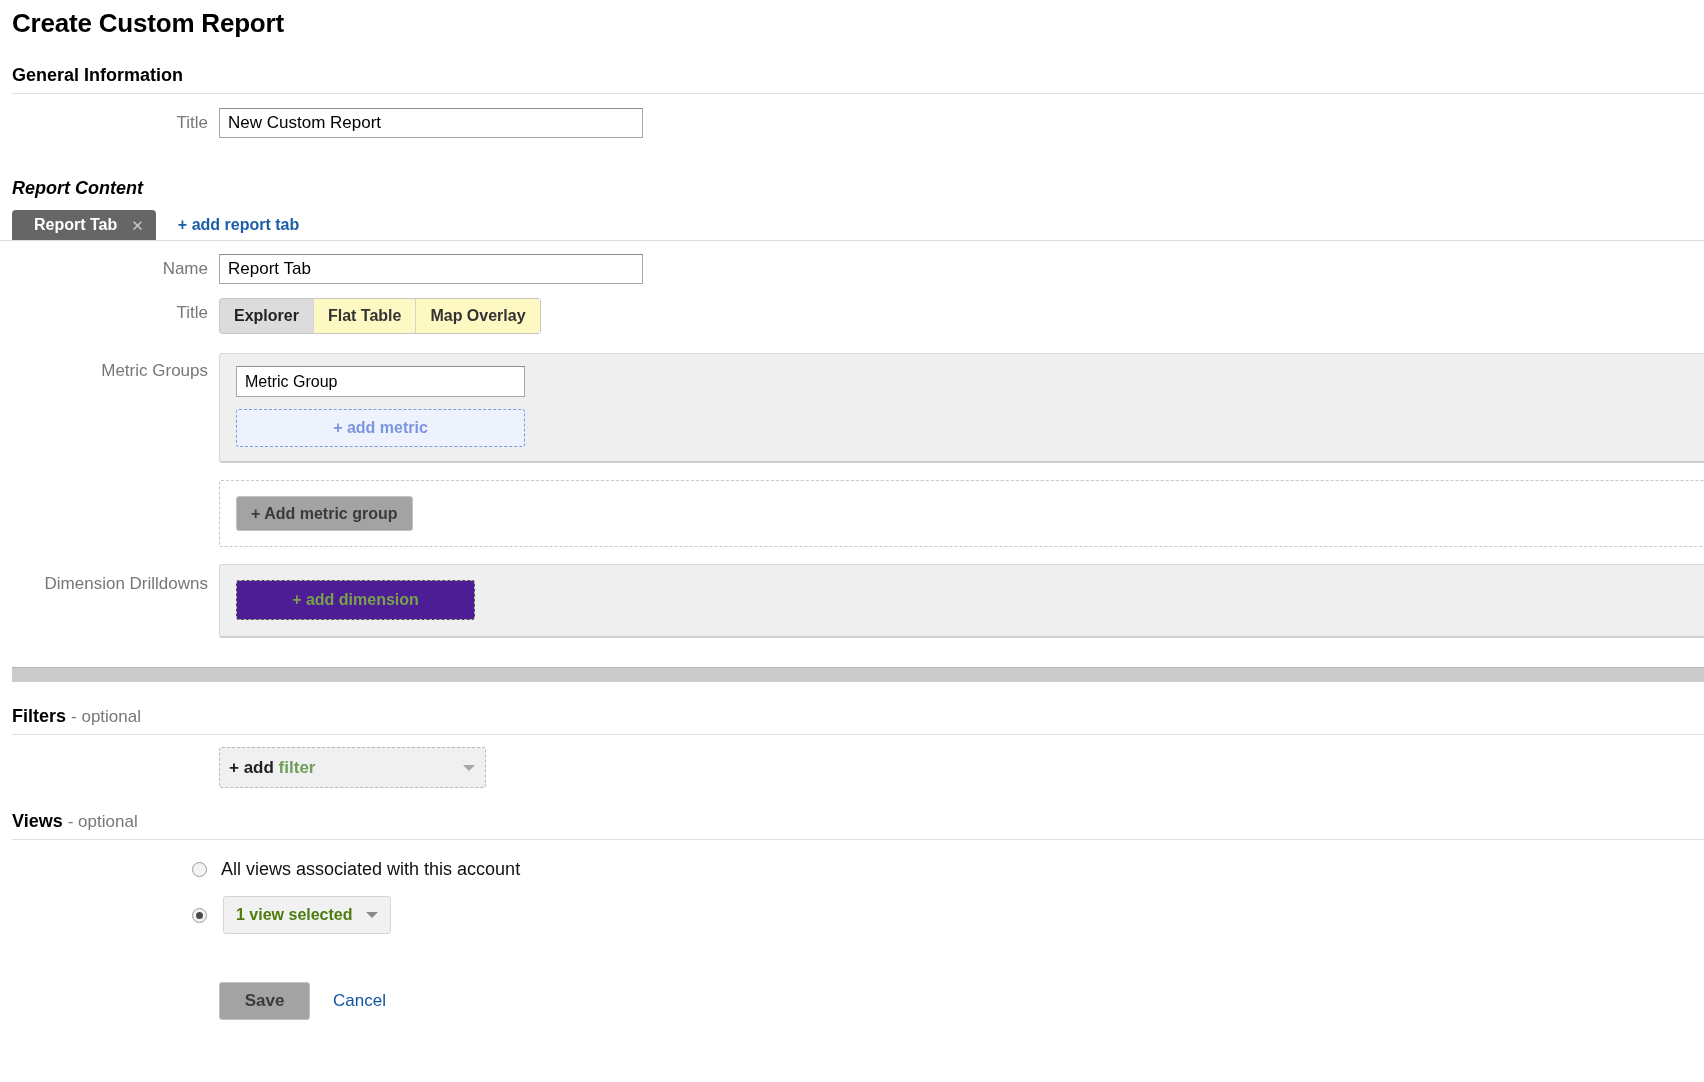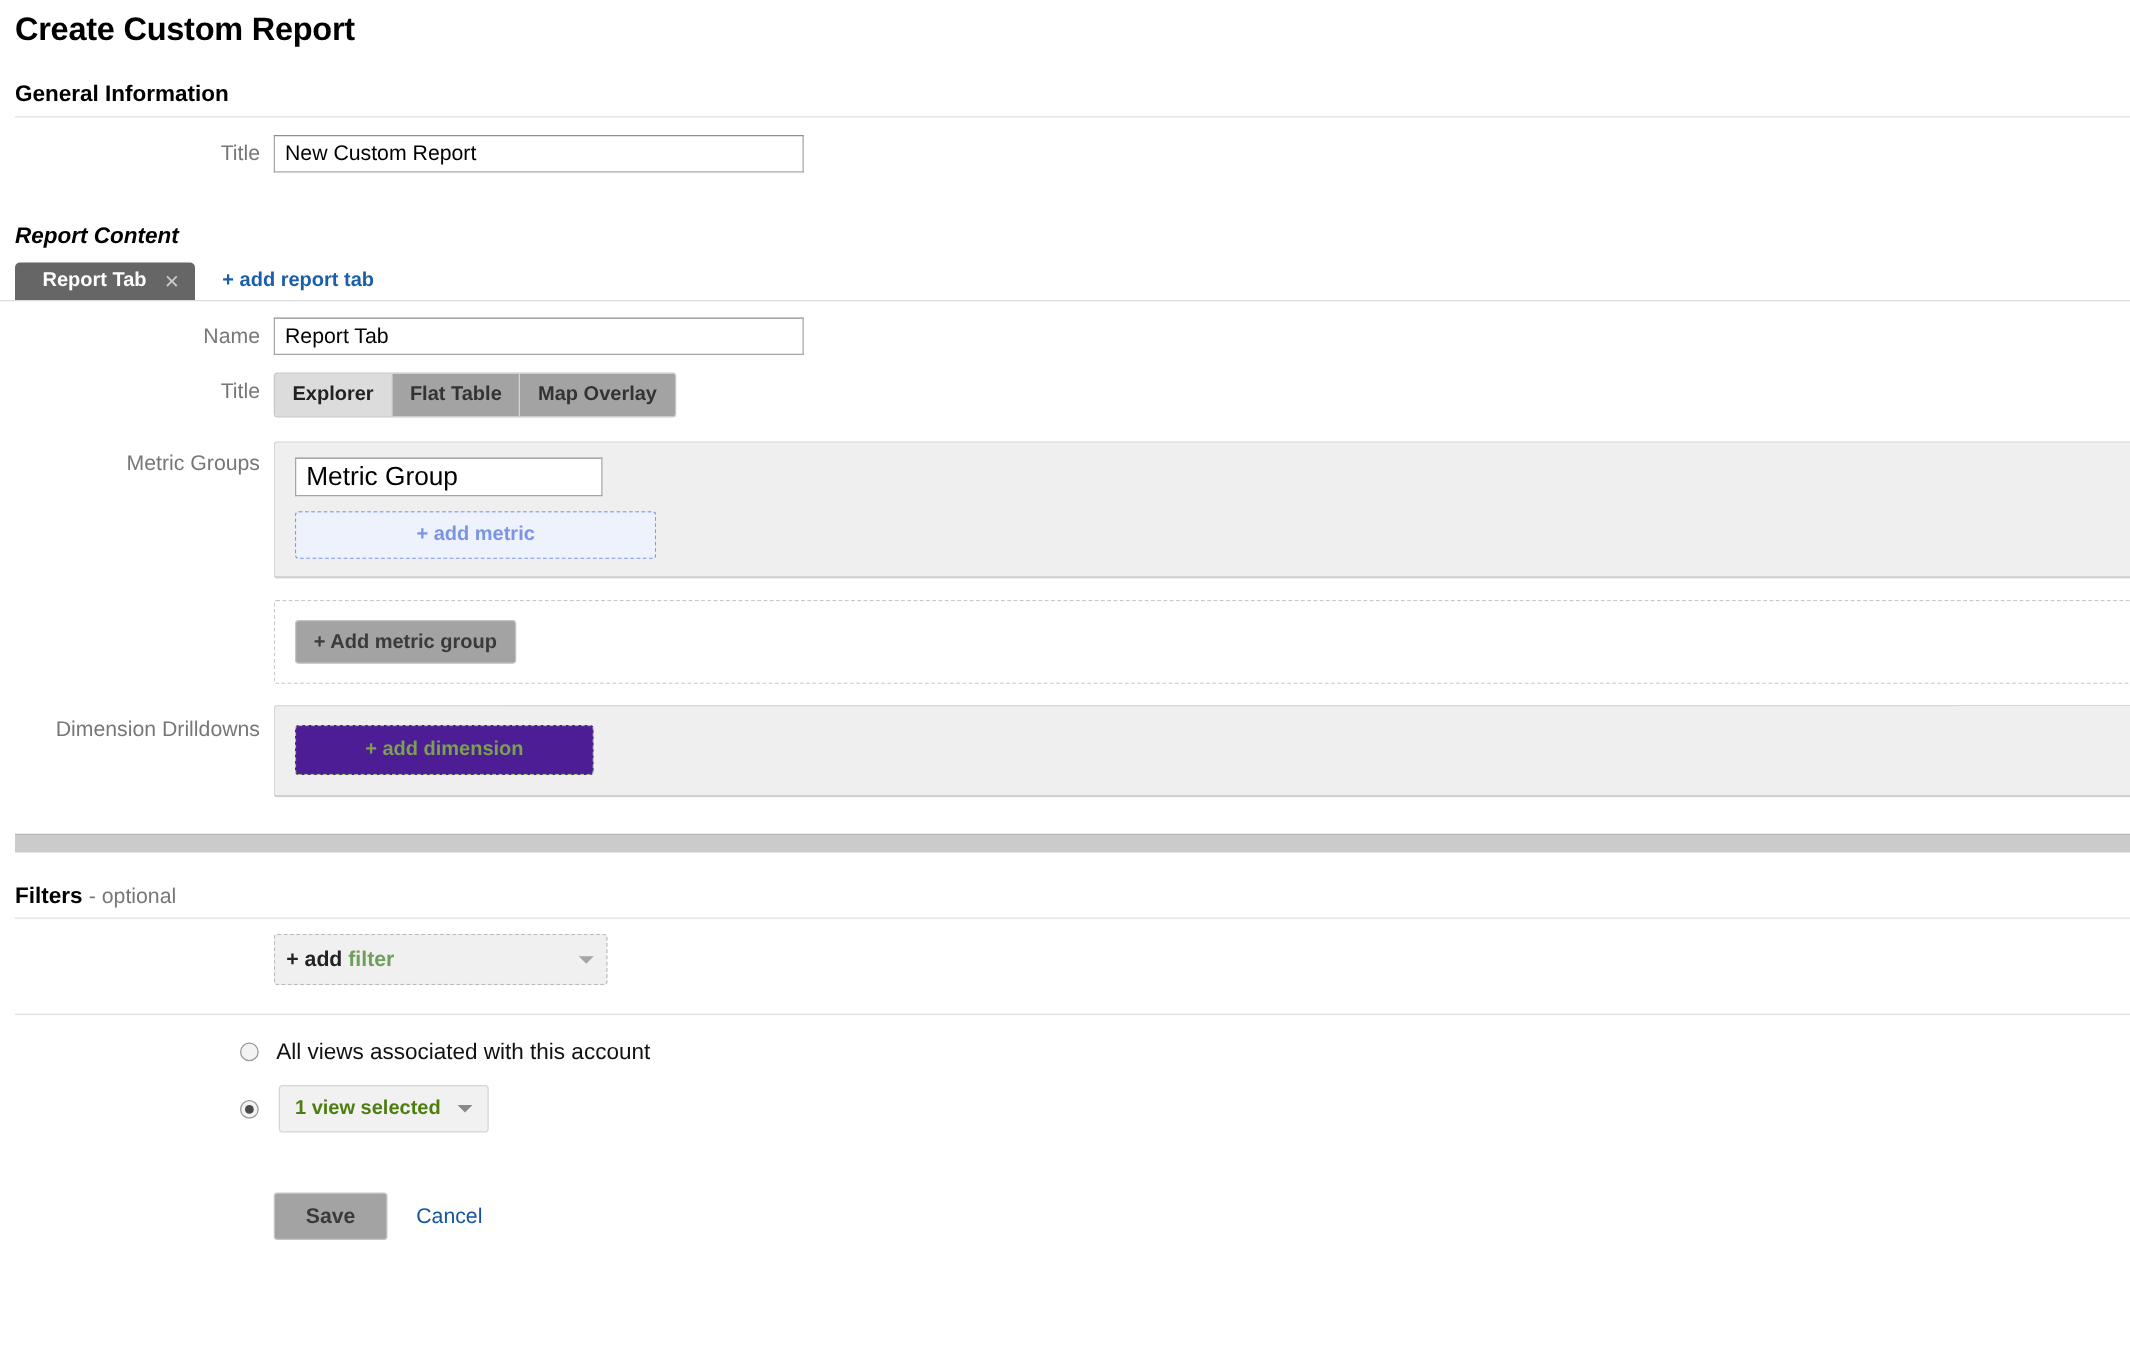--- a/index.html
+++ b/index.html
@@ -72,36 +72,36 @@
     color: #000;
     height: 30px;
     padding: 2px 8px;
     border: 1px solid #a6a6a6;
     border-top-color: #8d8d8d;
     background: #fff;
     outline: none;
   }
   #title-input { width: 424px; }
   #name-input  { width: 424px; }
-  #metric-group-name { width: 246px; height: 31px; font-size: 21px; }
+  #metric-group-name { width: 289px; height: 31px; font-size: 16px; }
 
   
   .seg {
     display: inline-flex;
     border: 1px solid #c6c6c6;
     border-radius: 3px;
     overflow: hidden;
     background: #f8f8f8;
   }
   .seg button {
     font-family: "Liberation Sans", sans-serif;
     font-size: 16px;
     font-weight: bold;
     color: #333;
-    background: #a3a3a3;
+    background: #fef9c3;
     border: 0;
     border-right: 1px solid #d4d4d4;
     padding: 0 14px;
     height: 34px;
     cursor: pointer;
     white-space: nowrap;
   }
   .seg button:last-child { border-right: 0; }
   .seg button.active {
     background: #dcdcdc;
@@ -393,20 +393,24 @@
     <div class="row-label"></div>
     <div class="row-field">
       <div class="filter-drop">
         <span class="lbl"><span>+ add </span><span class="g">filter</span></span>
         <span class="caret"></span>
       </div>
     </div>
   </div>
 
   <div style="margin-top:23px;">
+    <div class="section-head">
+      <span>Views</span>
+      <span class="opt">- optional</span>
+    </div>
     <hr class="rule">
   </div>
 
   <div class="radio-row" style="margin-top:19px;">
     <span class="radio"></span>
     <span class="radio-label">All views associated with this account</span>
   </div>
 
   <div class="radio-row" style="margin-top:16px;">
     <span class="radio checked"></span>

